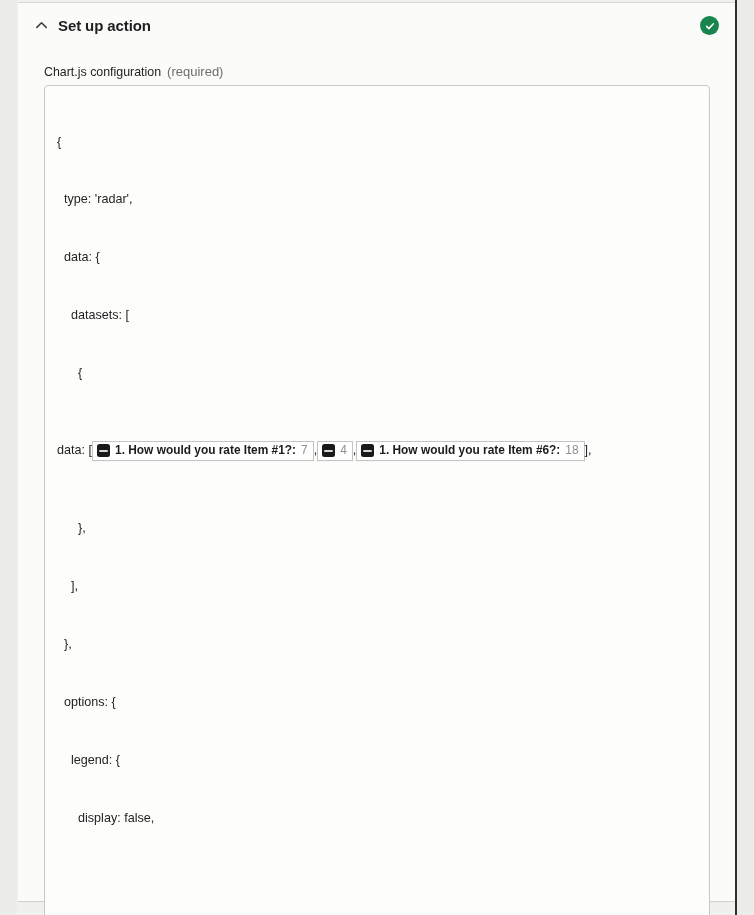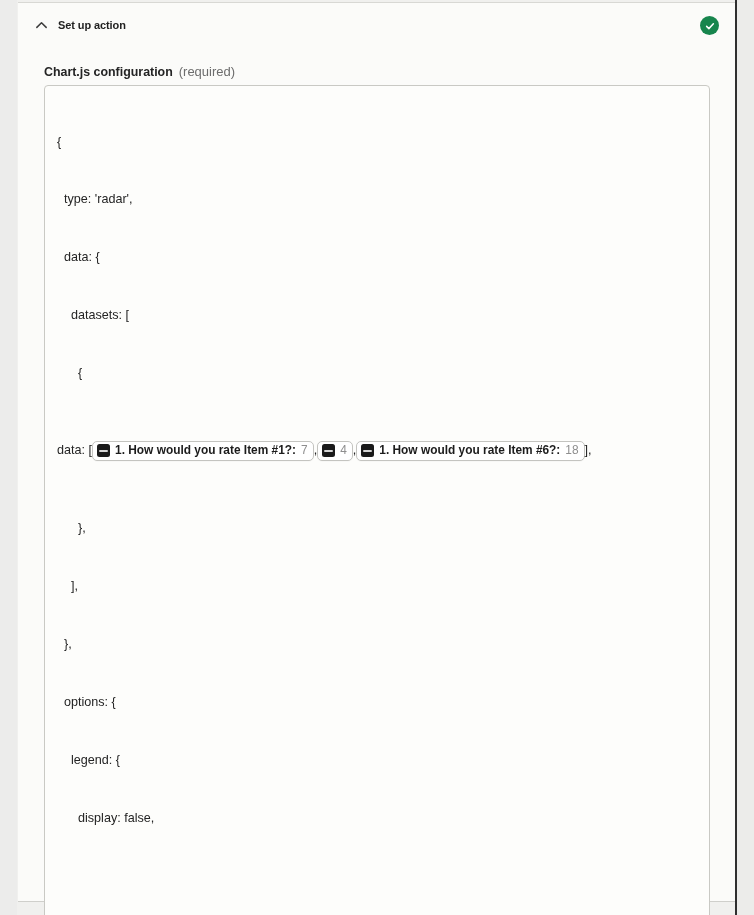--- a/index.html
+++ b/index.html
@@ -60,21 +60,21 @@
     position: relative;
   }
   .chevron-up {
     width: 15px;
     height: 15px;
     margin-right: 9px;
     flex: 0 0 auto;
     color: #3d3d3d;
   }
   .card-title {
-    font-size: 11px;
+    font-size: 15px;
     font-weight: bold;
     color: #1f1f1f;
     letter-spacing: -0.1px;
   }
   .status-badge {
     position: absolute;
     right: 16px;
     top: 13px;
     width: 19px;
     height: 19px;
@@ -94,21 +94,21 @@
   .field { margin-bottom: 0; }
 
   .field-label-row {
     display: flex;
     align-items: baseline;
     gap: 6px;
     margin-bottom: 6px;
   }
   .field-label {
     font-size: 12.4px;
-    font-weight: bold;
+    font-weight: normal;
     color: #242424;
   }
   .required-tag {
     font-size: 13px;
     color: #6d6d6d;
   }
 
   
   .code-editor {
     border: 1px solid #c9c9c4;
@@ -124,21 +124,21 @@
   }
   .code-line { white-space: pre; }
   .code-line.wrap { white-space: normal; }
 
   
   .token-pill {
     display: inline-flex;
     align-items: center;
     gap: 5px;
     border: 1px solid #c4c4c0;
-    border-radius: 5px;
+    border-radius: 0;
     background: #ffffff;
     padding: 0px 5px 1px 4px;
     margin: 0 0px;
     vertical-align: -3px;
     line-height: 17px;
     font-size: 11.9px;
     font-weight: bold;
     color: #1c1c1c;
     box-shadow: 0 1px 0 rgba(0,0,0,0.02);
   }

